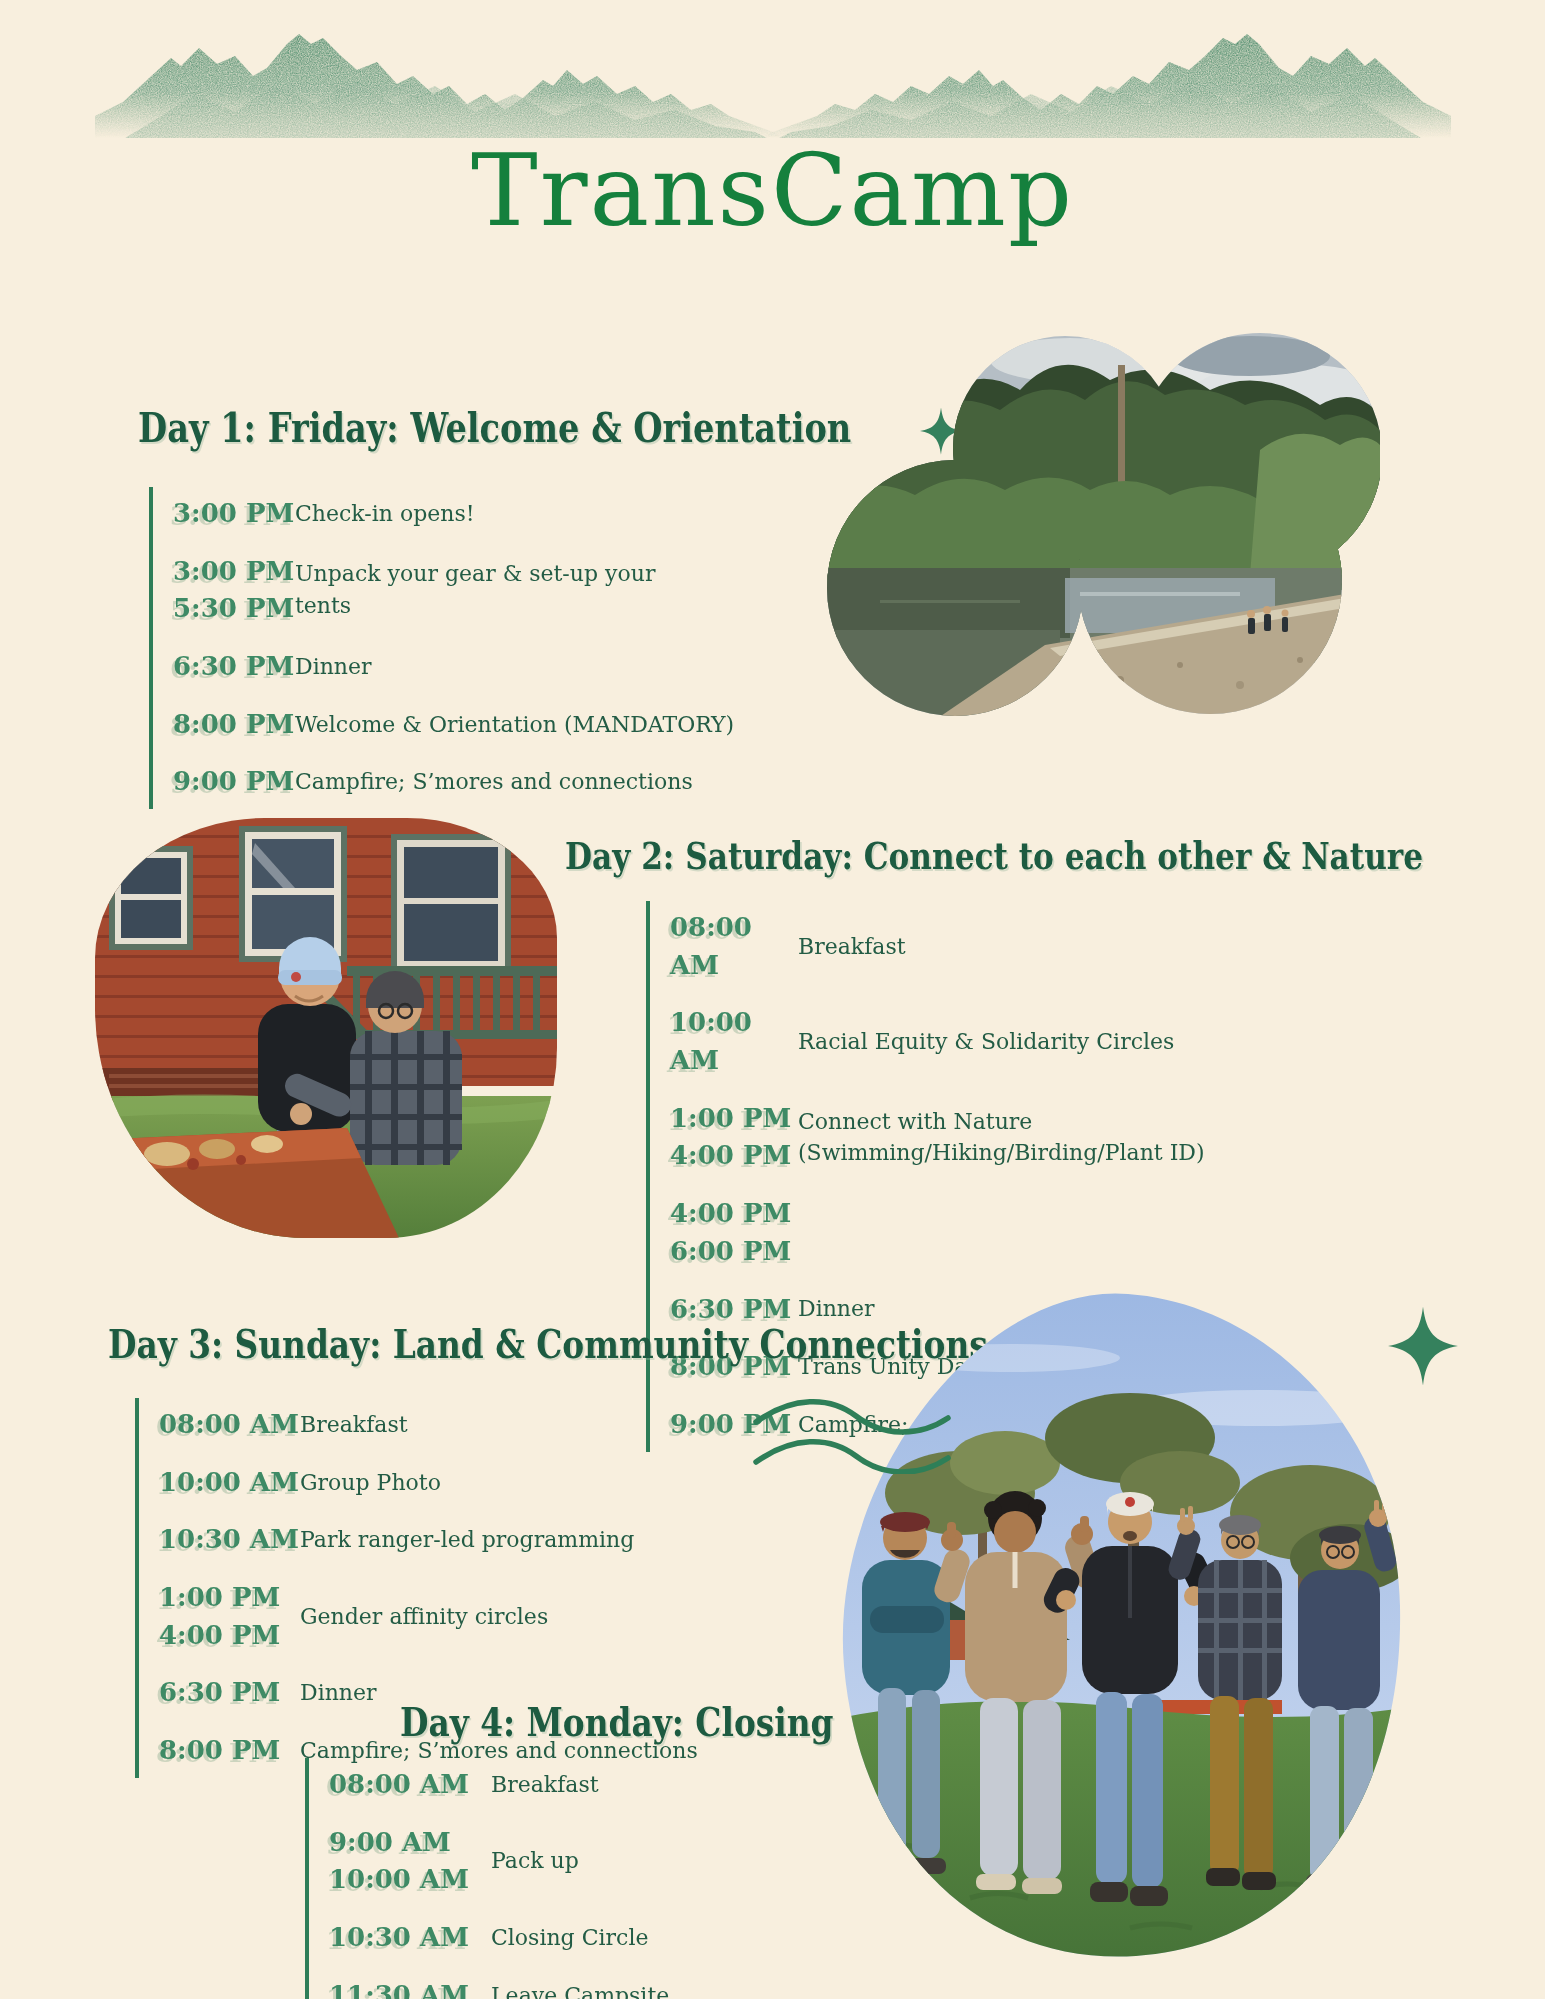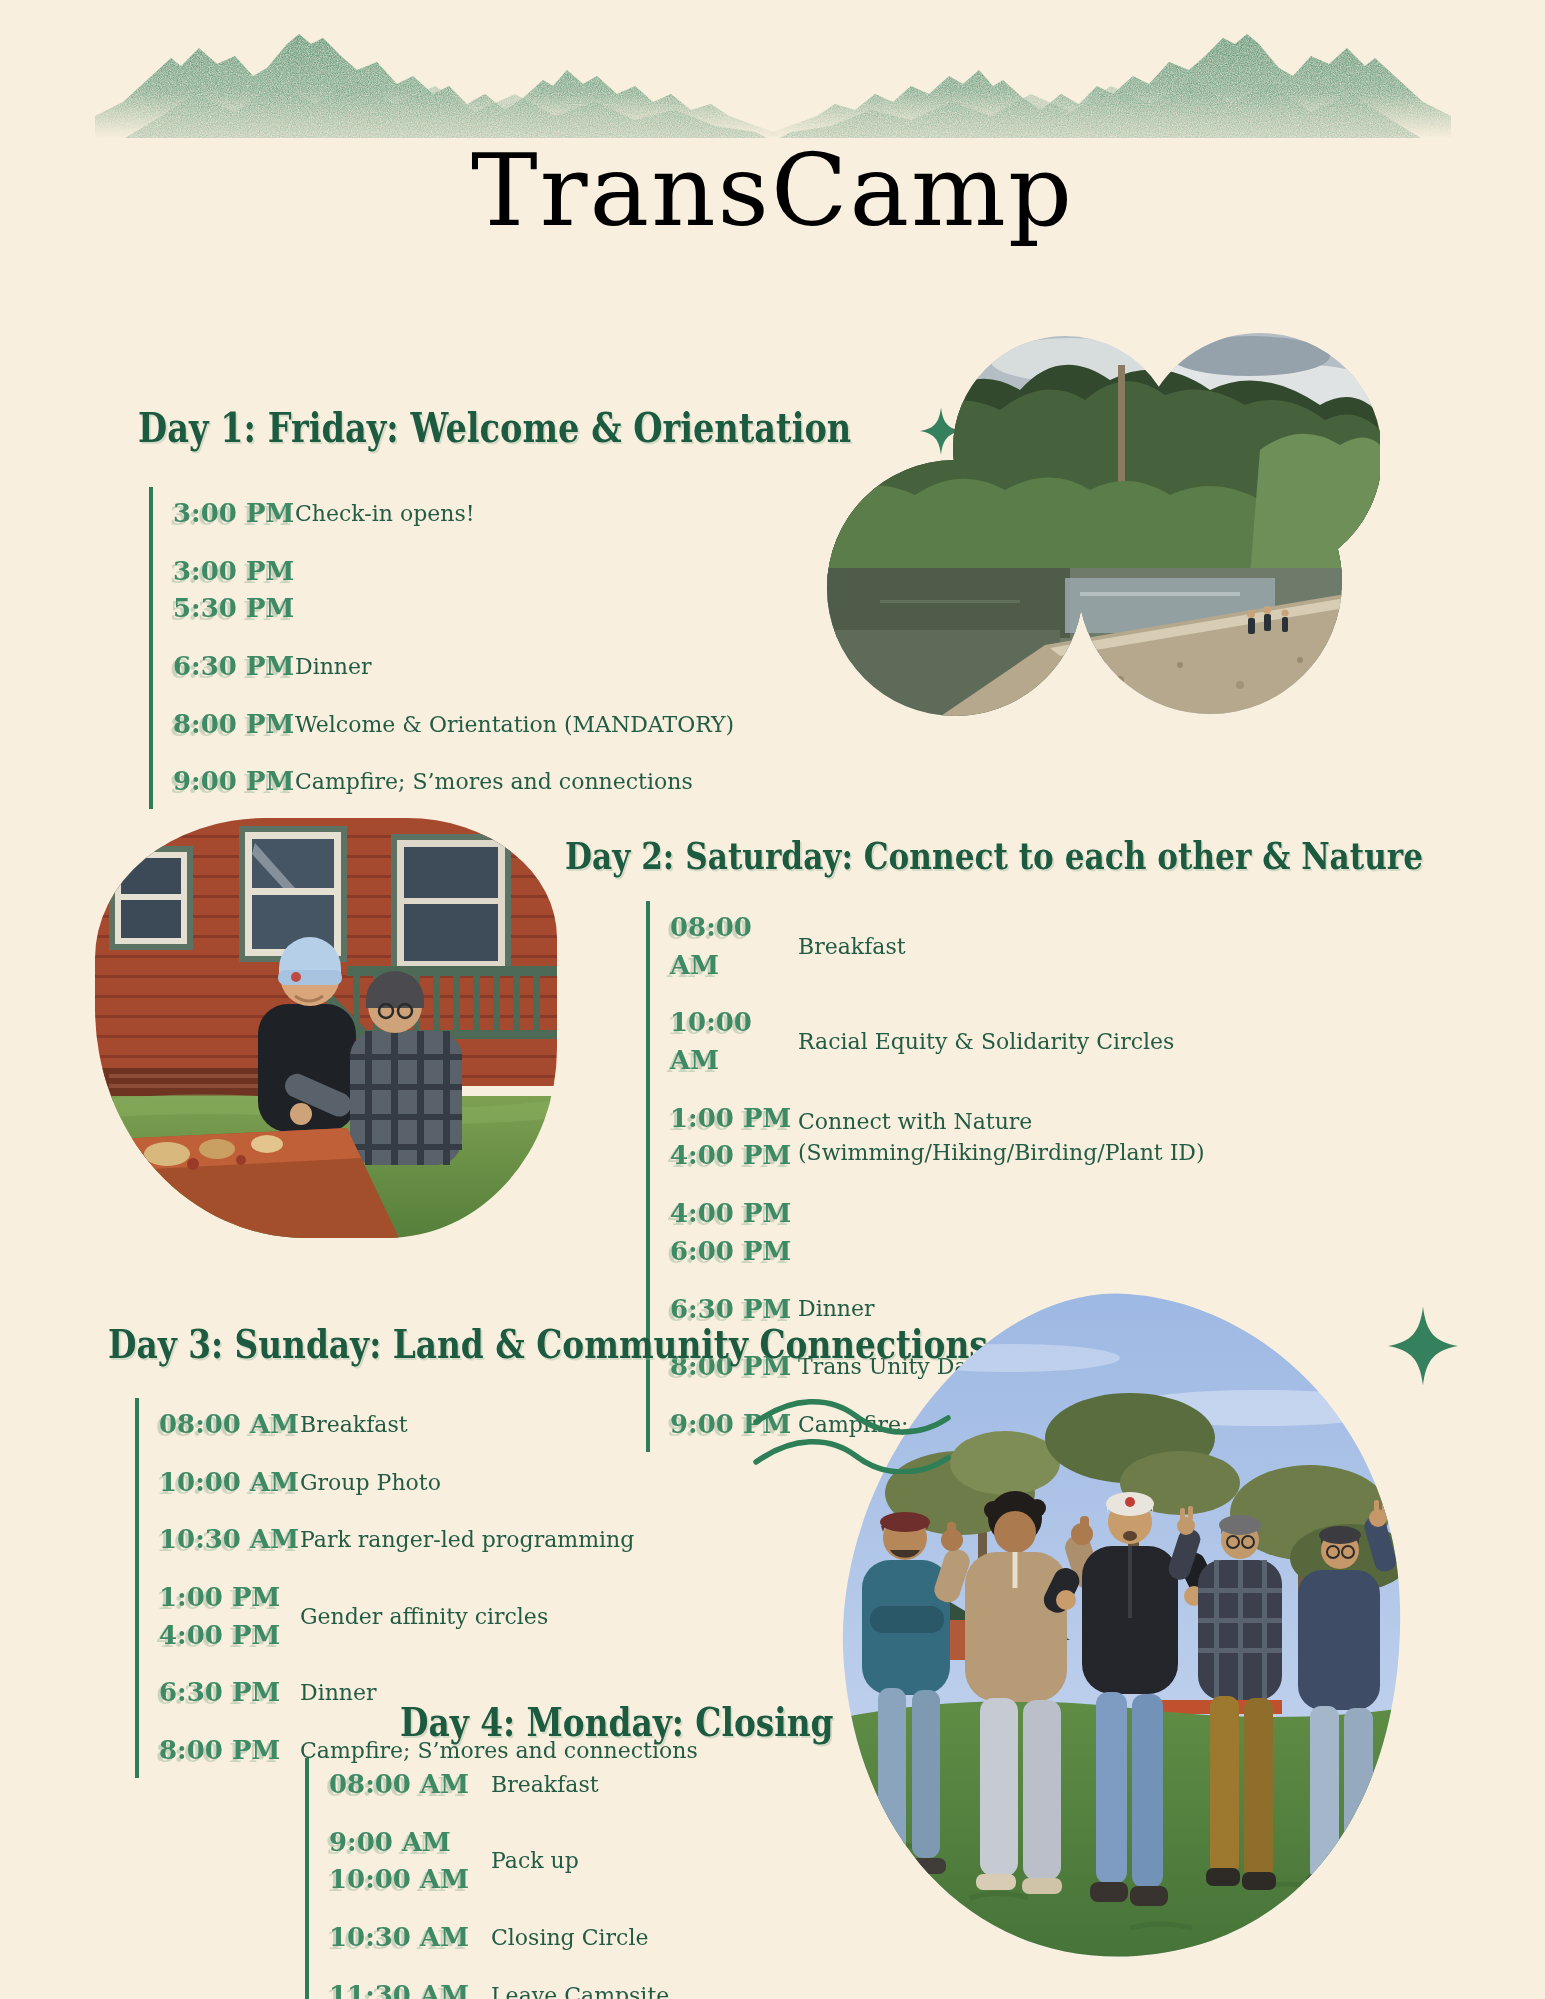--- a/index.html
+++ b/index.html
@@ -4,21 +4,21 @@
 <style>
   html,body{margin:0;padding:0;background:#f8efde;}
   .page{
     position:relative;width:1545px;height:1999px;background:#f8efde;overflow:hidden;
     font-family:"DejaVu Serif","Liberation Serif",serif;color:#235c45;
   }
   
   .mountains{position:absolute;left:95px;top:20px;width:1356px;height:118px;}
   .title{
     position:absolute;left:0;right:0;top:136px;margin:0;text-align:center;
-    font-size:100px;font-weight:normal;letter-spacing:2px;color:#000000;line-height:1.1;
+    font-size:100px;font-weight:normal;letter-spacing:2px;color:#15803d;line-height:1.1;
   }
   .badge{
     position:absolute;left:298px;top:268px;width:912px;height:77px;box-sizing:border-box;
     border:3px solid #1d5b41;border-radius:42px;display:flex;align-items:center;justify-content:center;
     font-size:25px;letter-spacing:3px;color:#1d5b41;
   }
   
   .day-heading{
     position:absolute;margin:0;font-weight:bold;color:#1d5b41;white-space:nowrap;
     transform:scaleX(.82);transform-origin:left top;
@@ -147,20 +147,22 @@
   </div>
 
   <div class="schedule" id="sch1">
     <div class="srow">
         <div class="stime">3:00 PM</div>
         <div class="sact">Check-in opens!</div>
       </div>
     <div class="srow">
         <div class="stime">3:00 PM
 5:30 PM</div>
+        <div class="sact">Unpack your gear &amp; set-up your
+tents</div>
       </div>
     <div class="srow">
         <div class="stime">6:30 PM</div>
         <div class="sact">Dinner</div>
       </div>
     <div class="srow">
         <div class="stime">8:00 PM</div>
         <div class="sact">Welcome &amp; Orientation (MANDATORY)</div>
       </div>
     <div class="srow">

